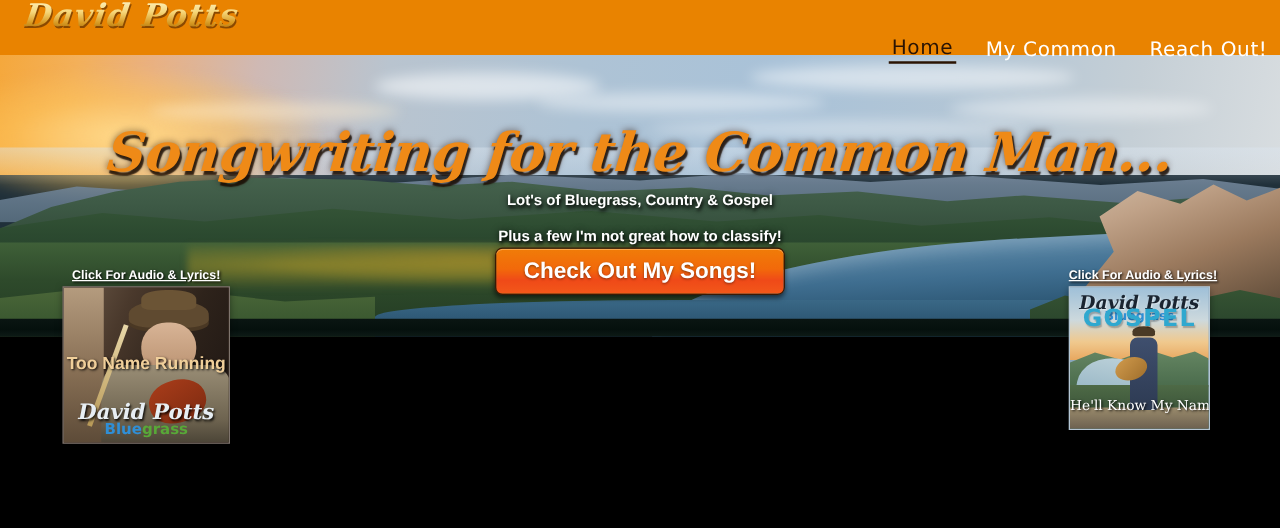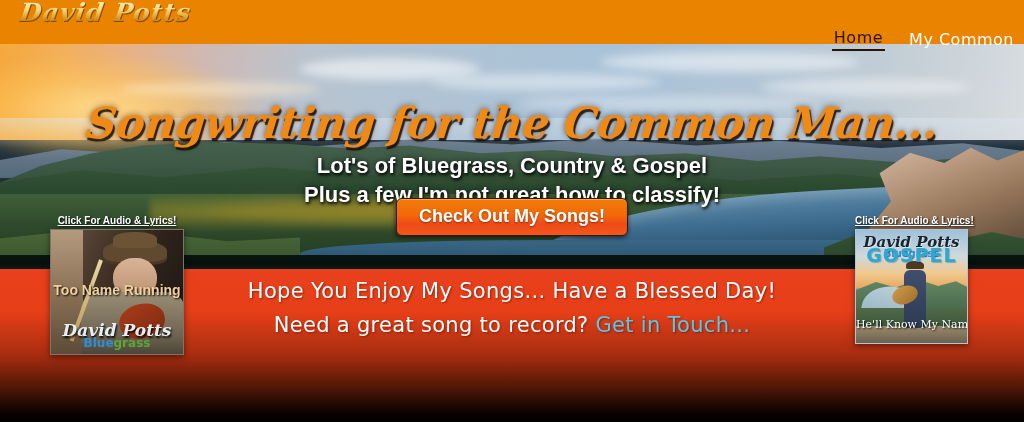--- a/index.html
+++ b/index.html
@@ -159,21 +159,21 @@
     color:#ef8a17;
     letter-spacing:-.5px;
     text-shadow:2px 3px 1px rgba(25,10,0,.85), 0 0 6px rgba(40,15,0,.6);
     transform:skewX(-6deg);
     white-space:nowrap;
     z-index:20;
   }
   .subline{
     position:absolute;left:0;width:1024px;text-align:center;
     font-family:"Liberation Sans", sans-serif;
-    font-weight:bold;font-size:22px;color:#ffffff;
+    font-weight:bold;font-size:12px;color:#ffffff;
     text-shadow:1px 2px 3px rgba(0,0,0,.9), 0 0 6px rgba(0,0,0,.7);
     z-index:20;white-space:nowrap;
   }
   .subline.l1{top:153px;}
   .subline.l2{top:182px;}
 
   .cta{
     position:absolute;left:50%;transform:translateX(-50%);top:198px;
     padding:7px 22px 8px 22px;
     background:linear-gradient(180deg,#f07c08 0%,#f2690a 45%,#ef4a18 70%,#f3581a 100%);
@@ -358,20 +358,21 @@
 
   <div class="header">
     <div class="logo">
       <div class="logo-script-shadow">David Potts</div>
       <div class="logo-script">David Potts</div>
     </div>
 
     <div class="nav">
       <a class="nav-item active">Home</a>
       <a class="nav-item">My Common</a>
+      <a class="nav-item">Reach Out!</a>
     </div>
   </div>
 
   <div class="hero">
     <div class="sky"></div>
     <div class="glow"></div>
     <div class="cloud c1"></div>
     <div class="cloud c2"></div>
     <div class="cloud c3"></div>
     <div class="cloud c4"></div>
@@ -424,20 +425,14 @@
       <div class="man"></div>
       <div class="guitar"></div>
       <div class="t1">David Potts</div>
       <div class="t2">Bluegrass</div>
       <div class="t3">GOSPEL</div>
       <div class="t4">He'll Know My Name</div>
     </div>
   </div>
 
   <div class="darkstrip"></div>
-  <div class="footer">
-    <div class="foot-line f1">Hope You Enjoy My Songs... Have a Blessed Day!</div>
-    <div class="foot-line f2">
-      <span>Need a great song to record? </span><span class="foot-link">Get in Touch...</span>
-    </div>
-  </div>
 
 </div>
 
 </body></html>

